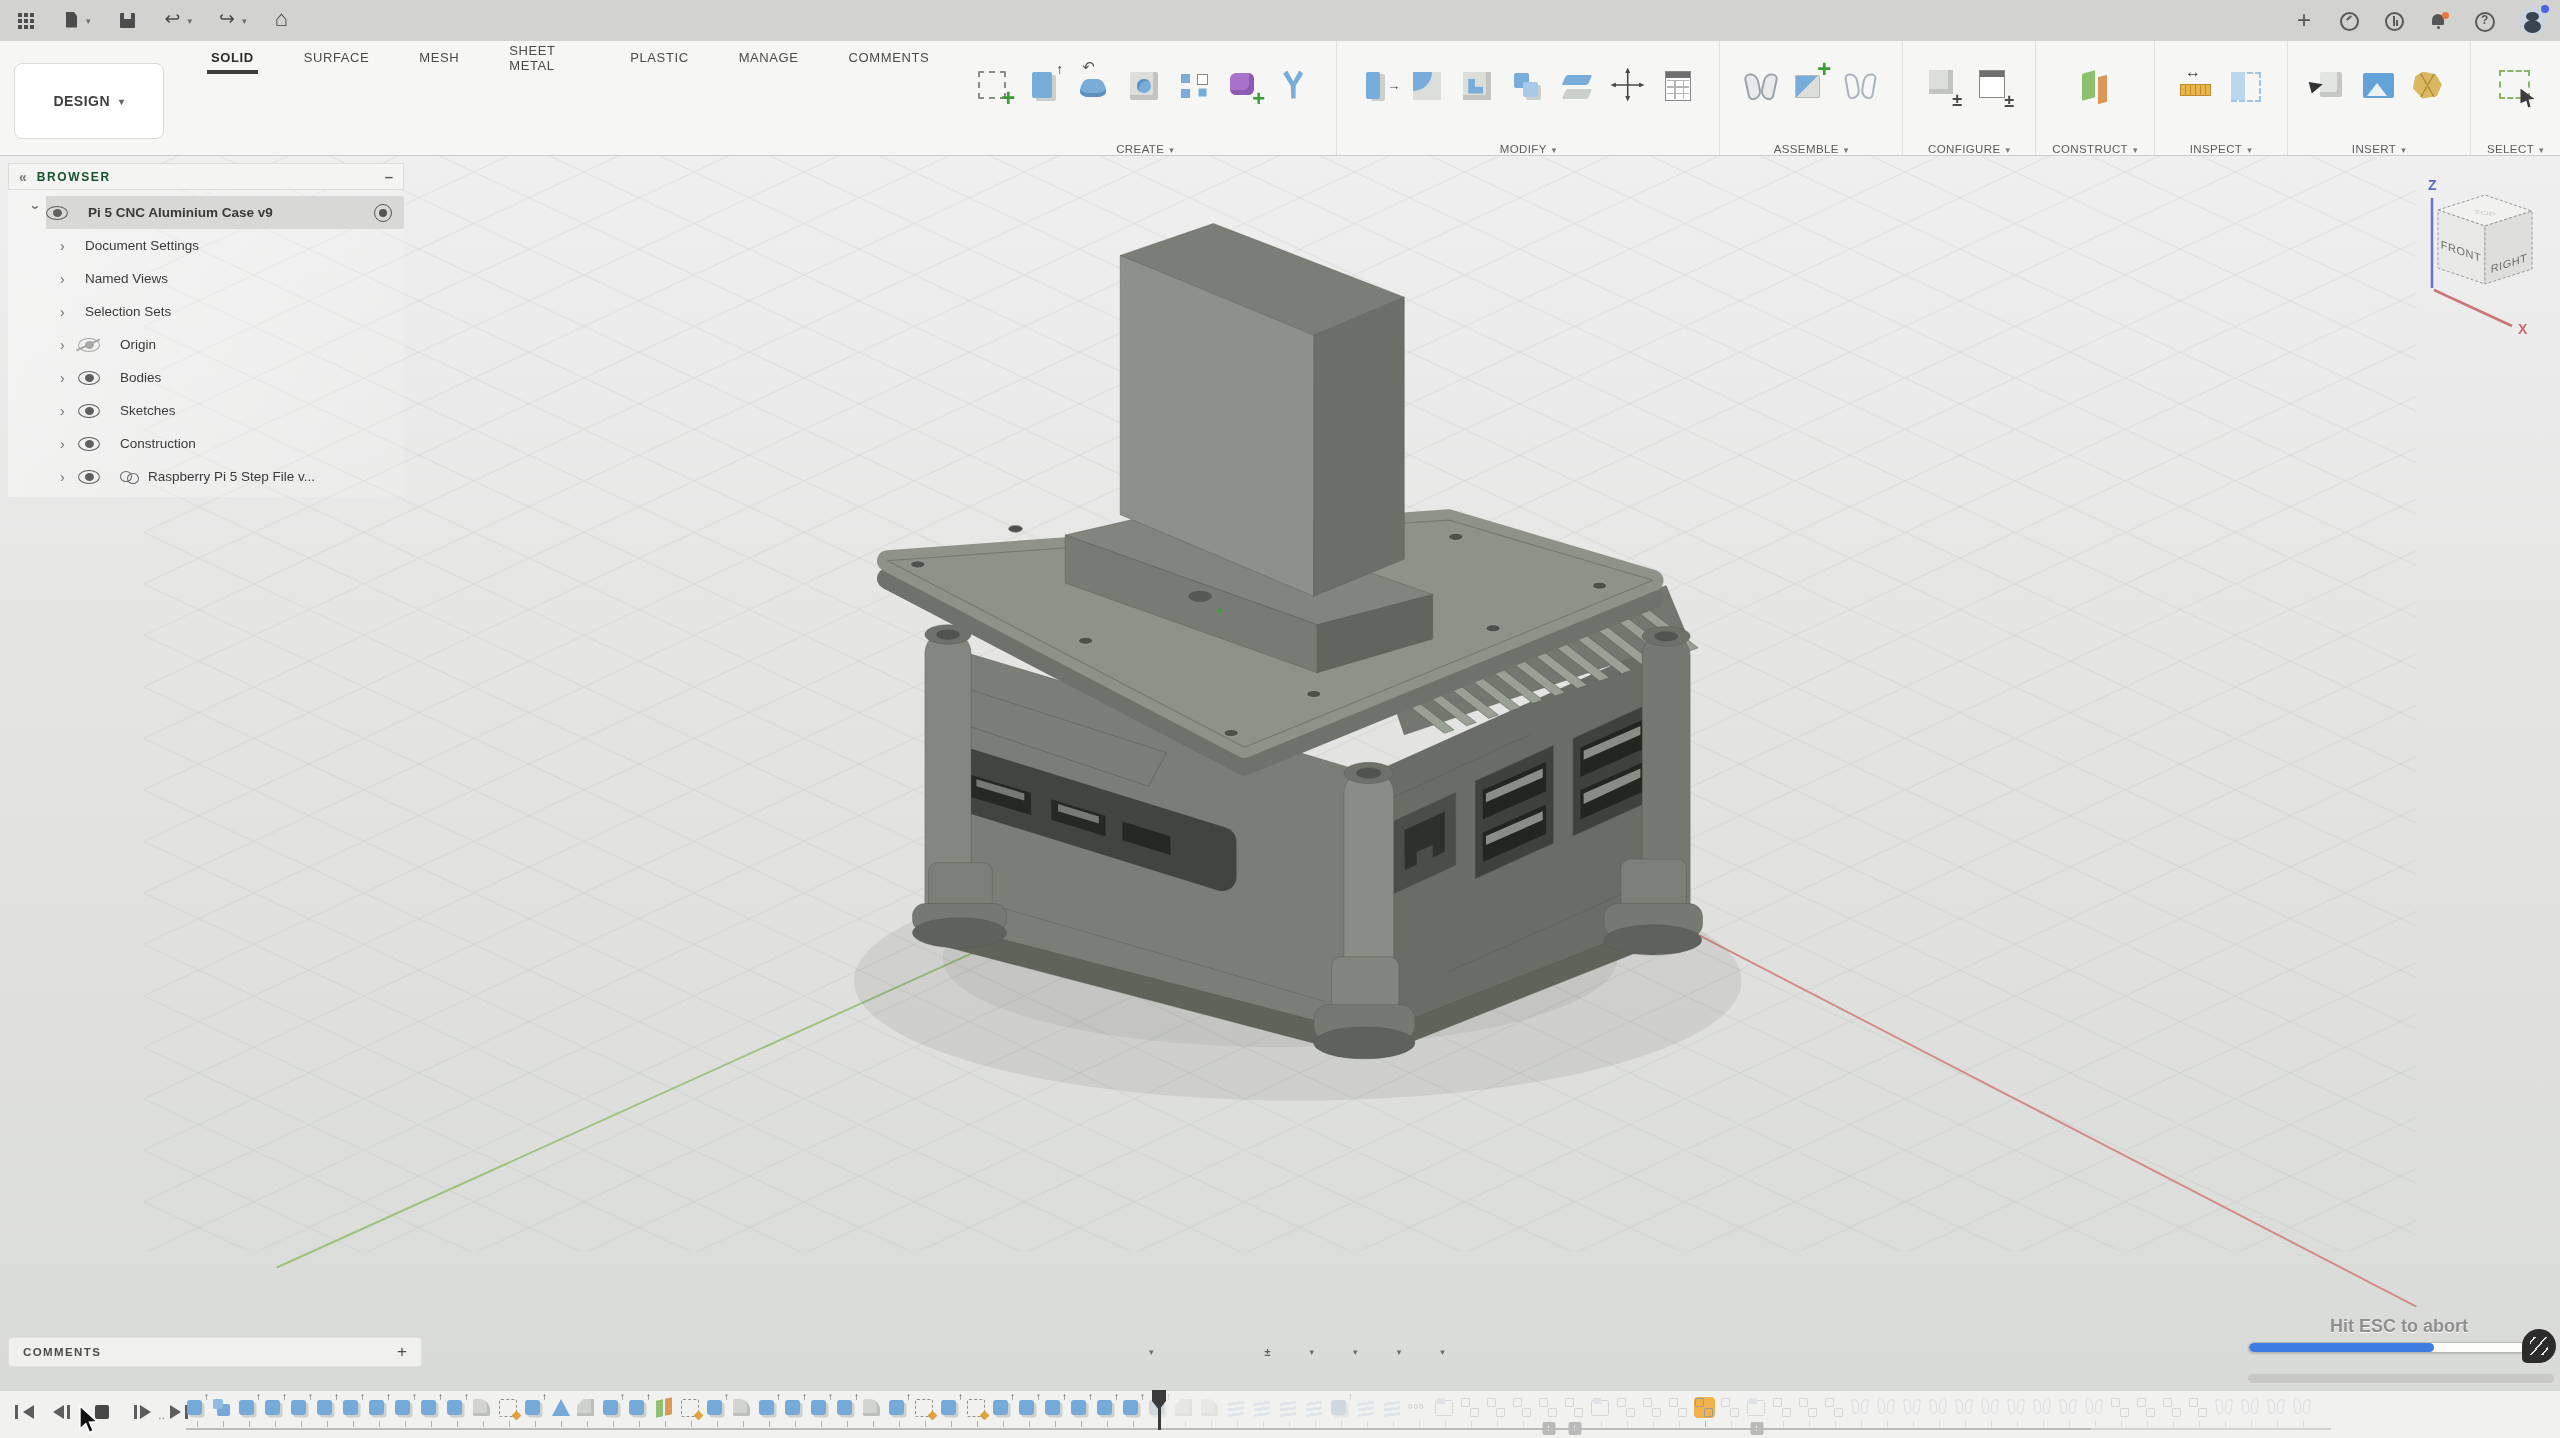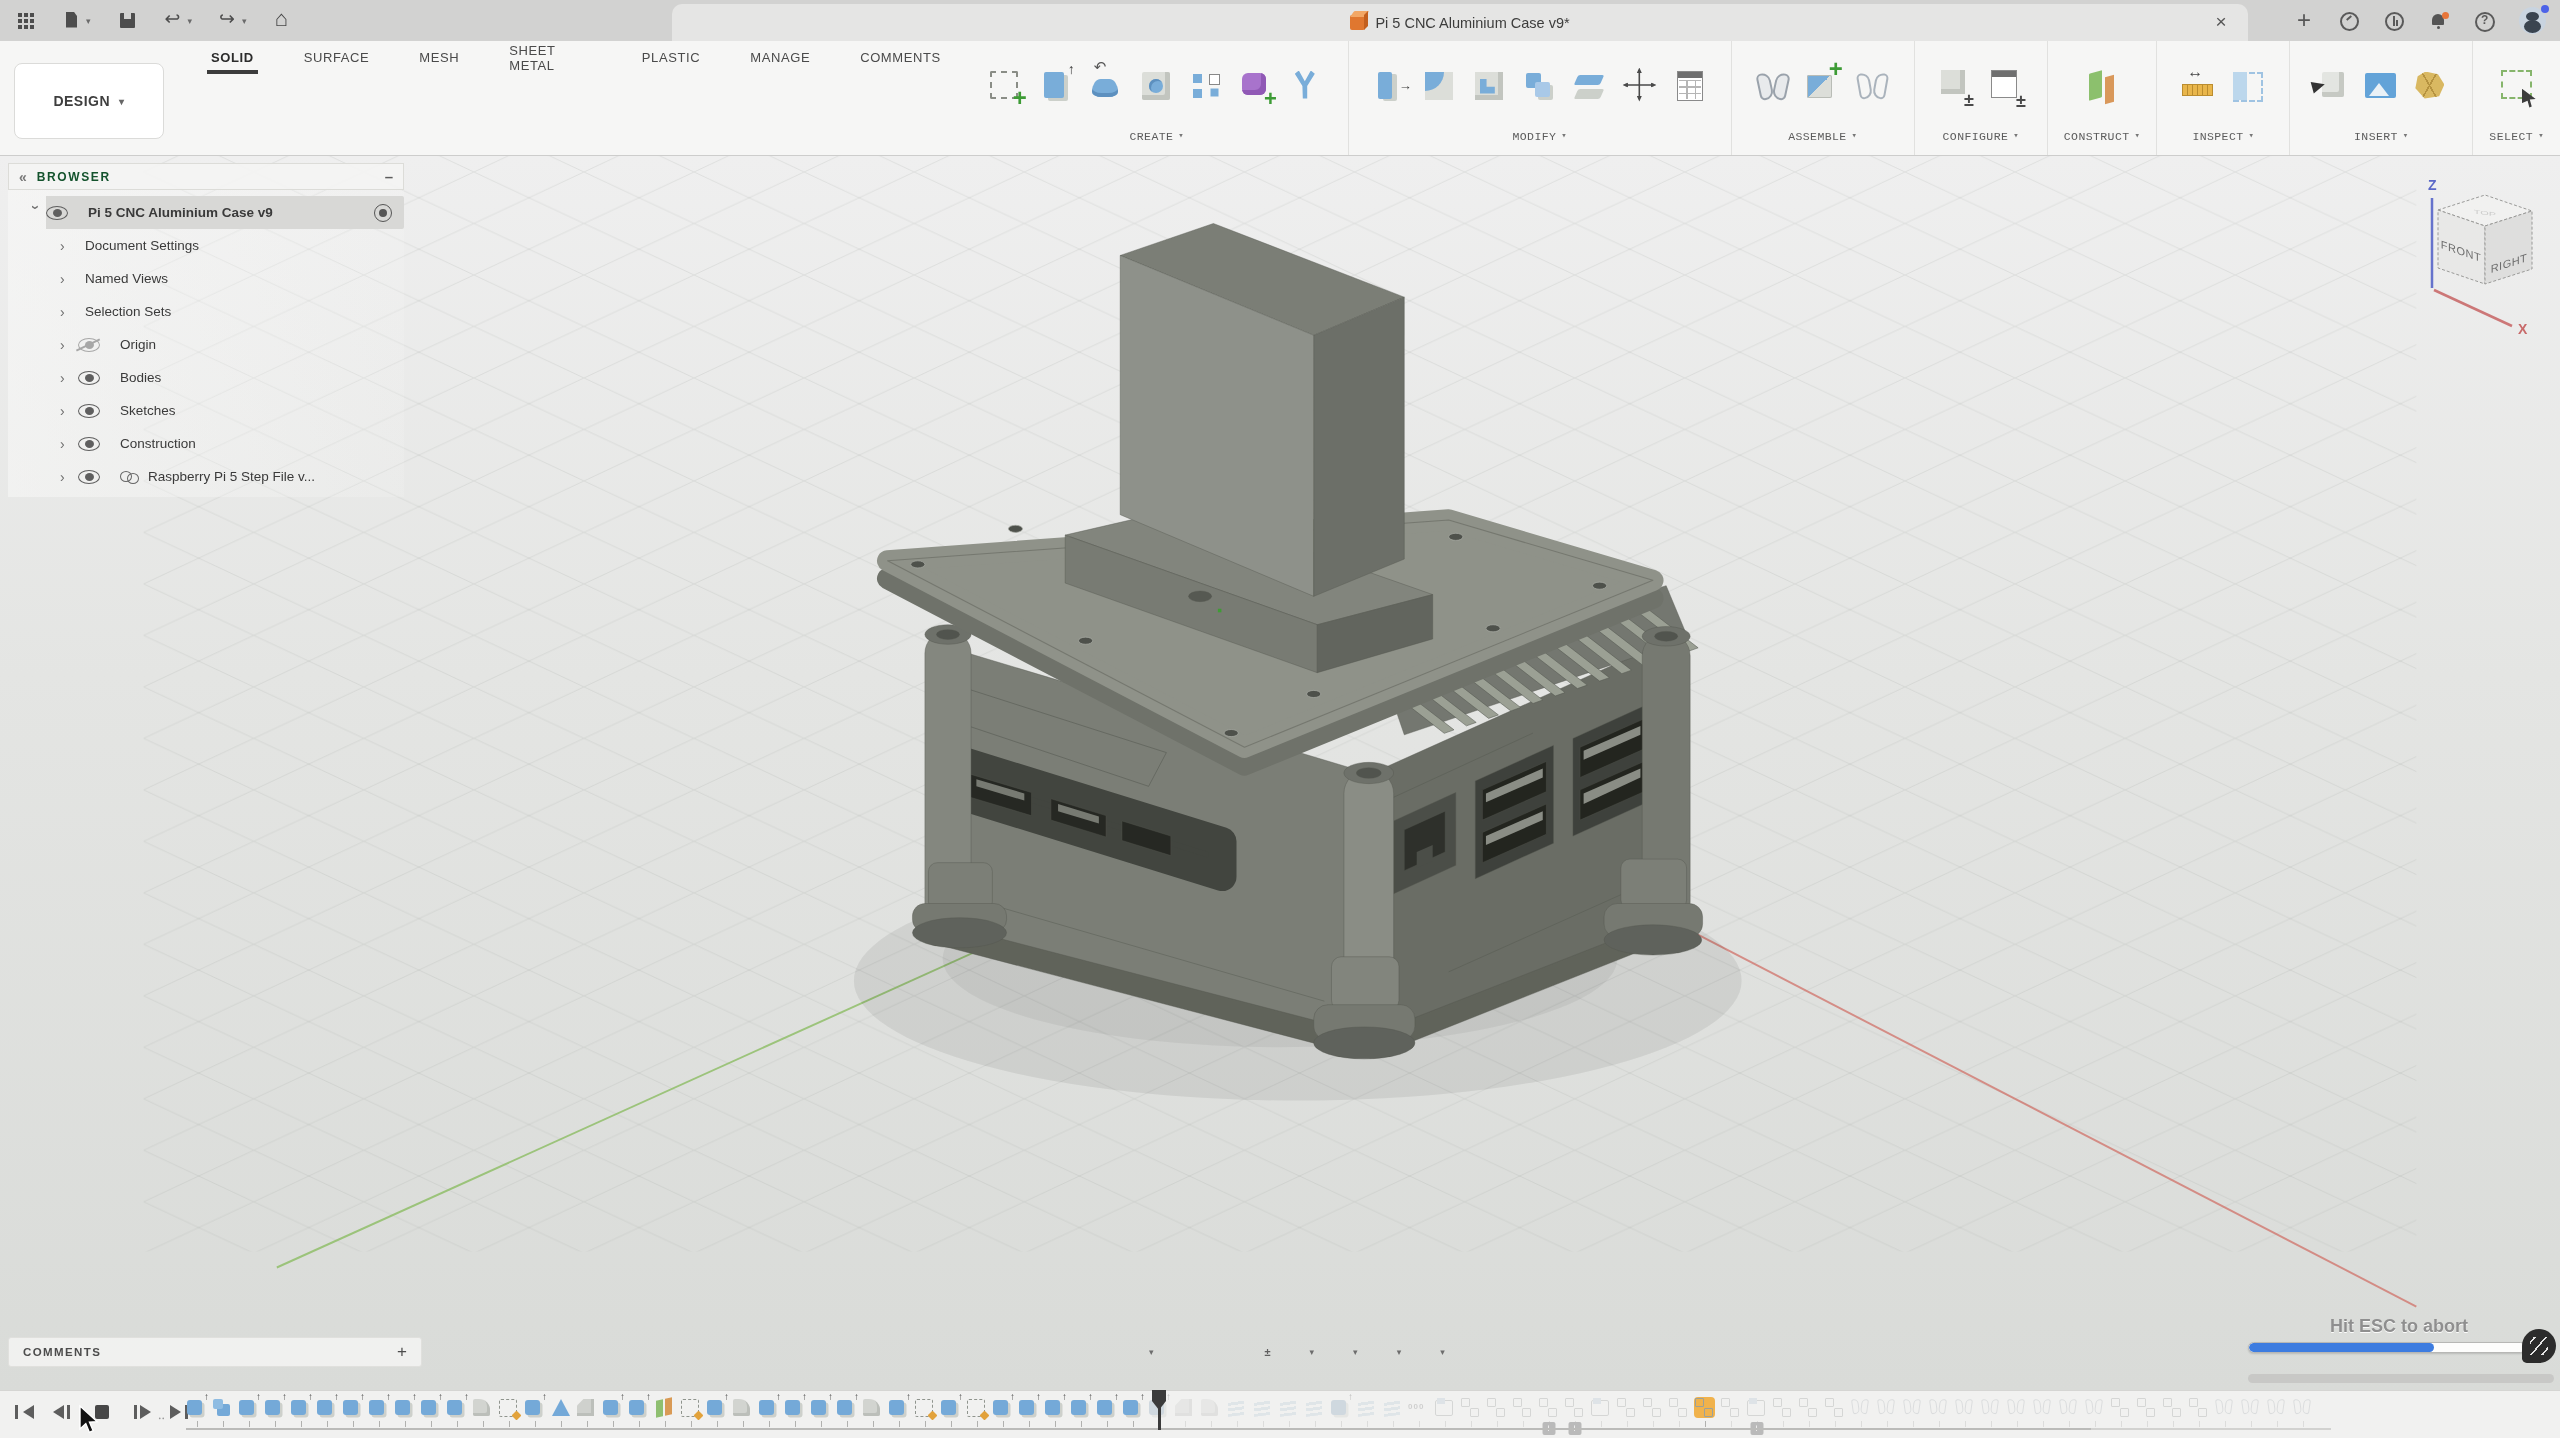--- a/index.html
+++ b/index.html
@@ -57,21 +57,21 @@
   .ribbon-main{margin-left:180px;height:114px;display:flex;flex-direction:row;}
   .tabs{height:33px;display:flex;align-items:center;padding-left:6px;}
   .rtab{padding:0 25px;height:33px;display:flex;align-items:center;font-size:13px;color:#4a4a4a;
     letter-spacing:.6px;position:relative;}
   .rtab.active{font-weight:bold;color:#2c2c2c;}
   .rtab.active::after{content:"";position:absolute;left:21px;right:21px;bottom:0;height:4px;background:#3c3c3c;}
   .groups{flex:1;display:flex;}
   .grp{display:flex;flex-direction:column;align-items:center;padding:0 16px;}
   .grp + .grp{border-left:1px solid #e1e1df;}
   .grp-tools{flex:1;display:flex;align-items:center;}
-  .grp-label{height:25px;display:flex;align-items:flex-start;gap:5px;font-size:11.5px;color:#5c5c5c;letter-spacing:.4px;font-family:Liberation Mono, monospace;}
+  .grp-label{height:25px;display:flex;align-items:flex-end;gap:5px;font-size:11.5px;color:#5c5c5c;letter-spacing:.4px;}
   .grp-label .gcaret{font-size:9px;color:#777;}
   .tool{width:40px;height:42px;margin:0 5px;position:relative;flex:0 0 auto;}
   .tool::before,.tool::after{position:absolute;content:"";}
   .ic-create-sketch::before{left:3px;top:6px;width:24px;height:24px;border:2px dashed #8a8d86;border-radius:2px;background:none;}
   .ic-create-sketch::after{content:"+";right:0;bottom:0;color:#3d9b35;font-size:24px;font-weight:700;line-height:18px;}
   .ic-extrude::before{left:7px;top:7px;width:20px;height:26px;background:#79add9;box-shadow:4px 3px 0 #ccd0ca;border-radius:2px;}
   .ic-extrude::after{content:"↑";right:2px;top:-4px;font-size:14px;color:#3a3a3a;font-weight:700;}
   .ic-revolve::before{left:5px;top:14px;width:26px;height:18px;background:#79add9;border-radius:45% 45% 50% 50%/95% 95% 40% 40%;
     box-shadow:inset 0 -4px 0 #5d90bf;}
   .ic-revolve::after{content:"↶";left:7px;top:-7px;font-size:15px;color:#555;}
@@ -273,25 +273,20 @@
           <span class="mini-caret">▾</span>
         </span>
         <span class="tbi ic-redo caret">
           <span class="glyph"><i></i></span>
           <span class="mini-caret">▾</span>
         </span>
         <span class="tbi ic-home">
           <span class="glyph"><i></i></span>
         </span>
     </div>
-    <div class="doc-tab">
-      <span class="cube-logo"></span>
-      <span class="doc-title">Pi 5 CNC Aluminium Case v9*</span>
-      <span class="tab-close">×</span>
-    </div>
     <div class="tb-right">
       <span class="tbi ic-new-tab">
           <span class="glyph"><i></i></span>
         </span>
         <span class="tbi ic-extensions">
           <span class="glyph"><i></i></span>
         </span>
         <span class="tbi ic-job-status">
           <span class="glyph"><i></i></span>
         </span>

